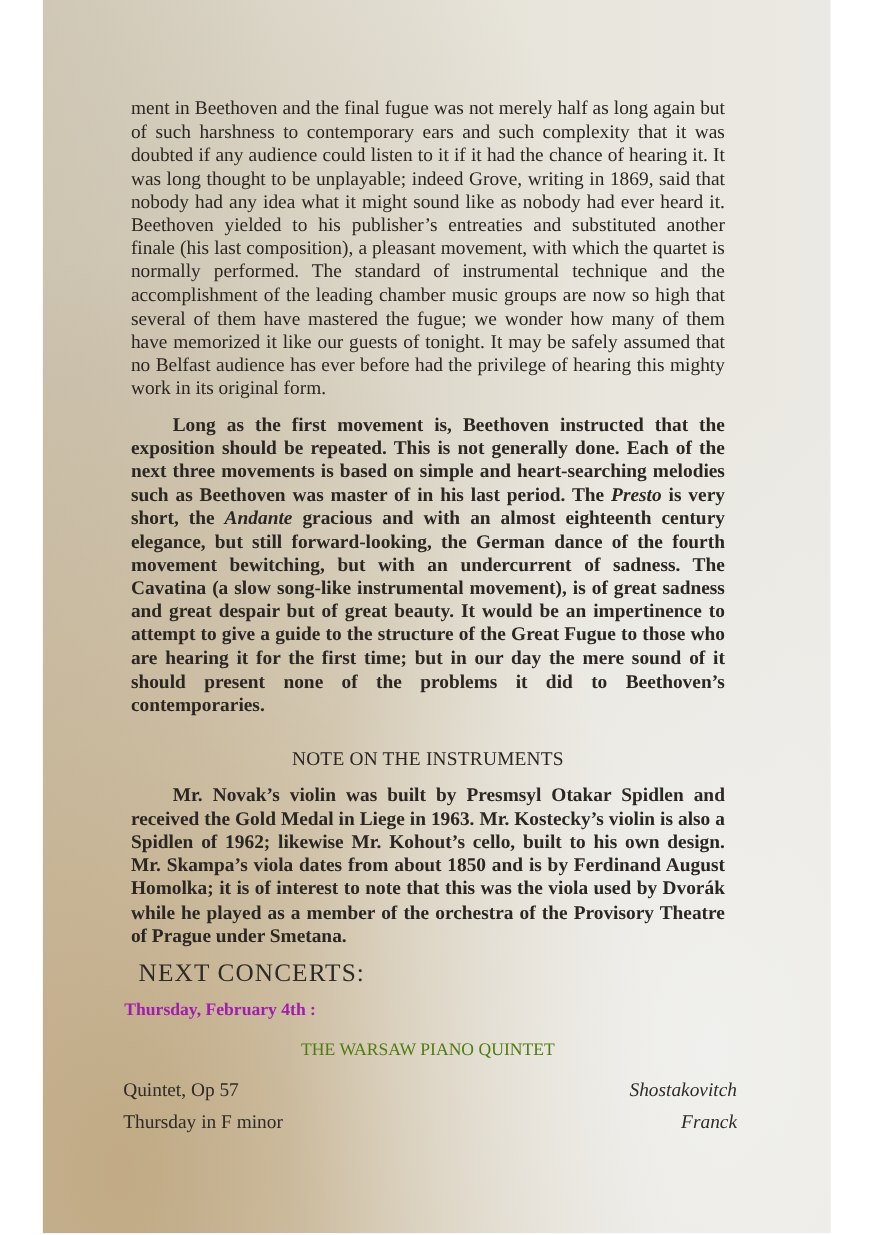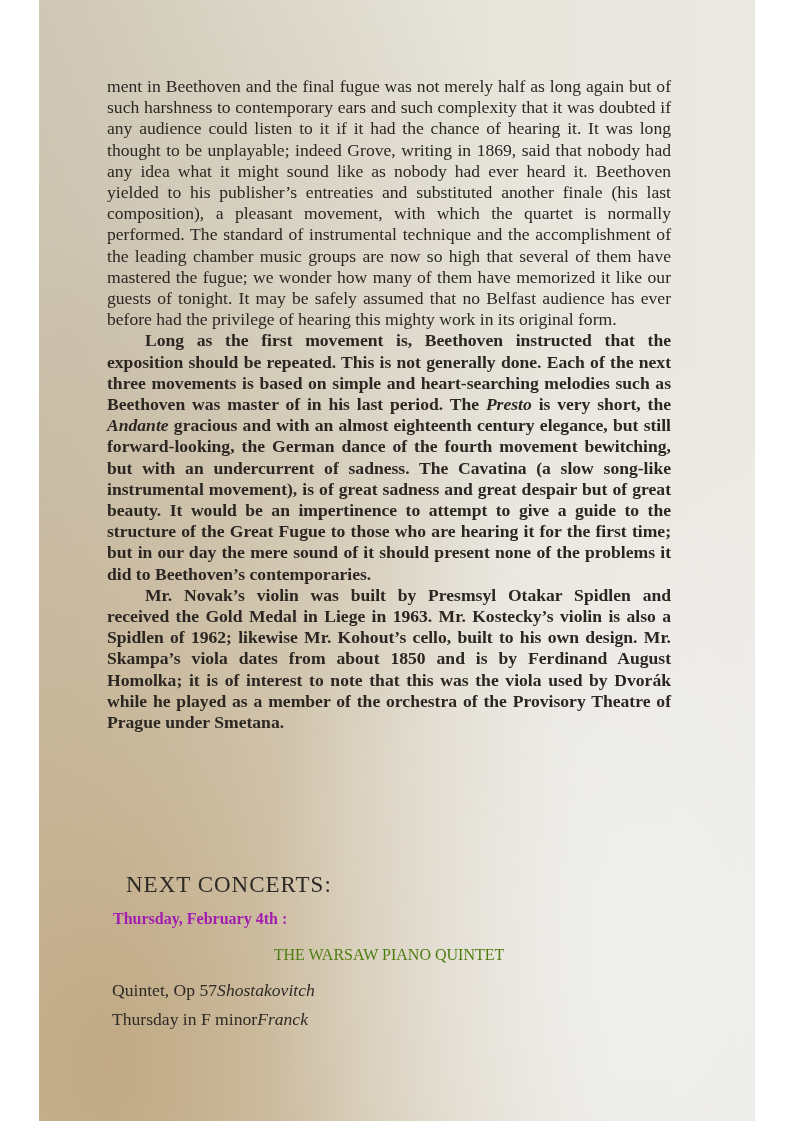--- a/index.html
+++ b/index.html
@@ -12,51 +12,52 @@
       background:
         radial-gradient(ellipse at 85% 85%, rgba(240,240,238,0.95) 0%, rgba(240,240,238,0) 45%),
         radial-gradient(ellipse at 10% 95%, rgba(190,165,125,0.9) 0%, rgba(190,165,125,0) 55%),
         radial-gradient(ellipse at 5% 30%, rgba(200,190,170,0.7) 0%, rgba(200,190,170,0) 50%),
         linear-gradient(90deg, #d3cbba 0%, #e0dccf 30%, #e8e5dc 65%, #ebe9e3 100%);
     }
     .text {
       position: absolute; left: 107px; top: 76px; width: 564px;
       color: #2b2622; font-size: 17.6px; line-height: 21.2px;
     }
-    .para { margin: 0; text-align: justify; }
+    .para { margin: 12px; text-align: justify; }
     .para.indent { text-indent: 38px; font-weight: bold; }
     .section-title {
       text-align: center; font-size: 17.6px; margin: 28px 0 6px 0; letter-spacing: 0.2px;
     }
     .next-title {
       position: absolute; left: 126px; top: 872px; font-size: 23px; letter-spacing: 1px; color: #2e2a26;
     }
     .next-date {
       position: absolute; left: 113px; top: 910px; font-size: 16px; font-weight: bold; color: #a21caf;
     }
     .performer {
       position: absolute; left: 107px; width: 564px; top: 946px; text-align: center; font-size: 16px; color: #4d7c0f;
     }
     .prog-row {
-      position: absolute; left: 112px; width: 558px; display: flex; justify-content: flex-start;
+      position: absolute; left: 112px; width: 558px; display: flex; justify-content: space-between;
       font-size: 17.6px; color: #2e2a26;
     }
     .prog-row .composer { font-style: italic; }
     .row1 { top: 980px; }
     .row2 { top: 1009px; }
     em { font-style: italic; }
   </style>
 </head>
 <body>
 
 <div class="paper"></div>
 
 <div class="text">
   <p class="para">ment in Beethoven and the final fugue was not merely half as long again but of such harshness to contemporary ears and such complexity that it was doubted if any audience could listen to it if it had the chance of hearing it. It was long thought to be unplayable; indeed Grove, writing in 1869, said that nobody had any idea what it might sound like as nobody had ever heard it. Beethoven yielded to his publisher’s entreaties and substituted another finale (his last composition), a pleasant movement, with which the quartet is normally performed. The standard of instrumental technique and the accomplishment of the leading chamber music groups are now so high that several of them have mastered the fugue; we wonder how many of them have memorized it like our guests of tonight. It may be safely assumed that no Belfast audience has ever before had the privilege of hearing this mighty work in its original form.</p>
   <p class="para indent"><span>Long as the first movement is, Beethoven instructed that the exposition should be repeated. This is not generally done. Each of the next three movements is based on simple and heart-searching melodies such as Beethoven was master of in his last period. The </span><em>Presto</em><span> is very short, the </span><em>Andante</em><span> gracious and with an almost eighteenth century elegance, but still forward-looking, the German dance of the fourth movement bewitching, but with an undercurrent of sadness. The Cavatina (a slow song-like instrumental movement), is of great sadness and great despair but of great beauty. It would be an impertinence to attempt to give a guide to the structure of the Great Fugue to those who are hearing it for the first time; but in our day the mere sound of it should present none of the problems it did to Beethoven’s contemporaries.</span></p>
+  <div class="section-title">NOTE ON THE INSTRUMENTS</div>
   <p class="para indent">Mr. Novak’s violin was built by Presmsyl Otakar Spidlen and received the Gold Medal in Liege in 1963. Mr. Kostecky’s violin is also a Spidlen of 1962; likewise Mr. Kohout’s cello, built to his own design. Mr. Skampa’s viola dates from about 1850 and is by Ferdinand August Homolka; it is of interest to note that this was the viola used by Dvorák while he played as a member of the orchestra of the Provisory Theatre of Prague under Smetana.</p>
 </div>
 
 <div class="next-title">NEXT  CONCERTS:</div>
 <div class="next-date">Thursday, February 4th :</div>
 <div class="performer">THE WARSAW PIANO QUINTET</div>
 
 <div class="prog-row row1">
   <span>Quintet, Op 57</span>
   <span class="composer">Shostakovitch</span>

